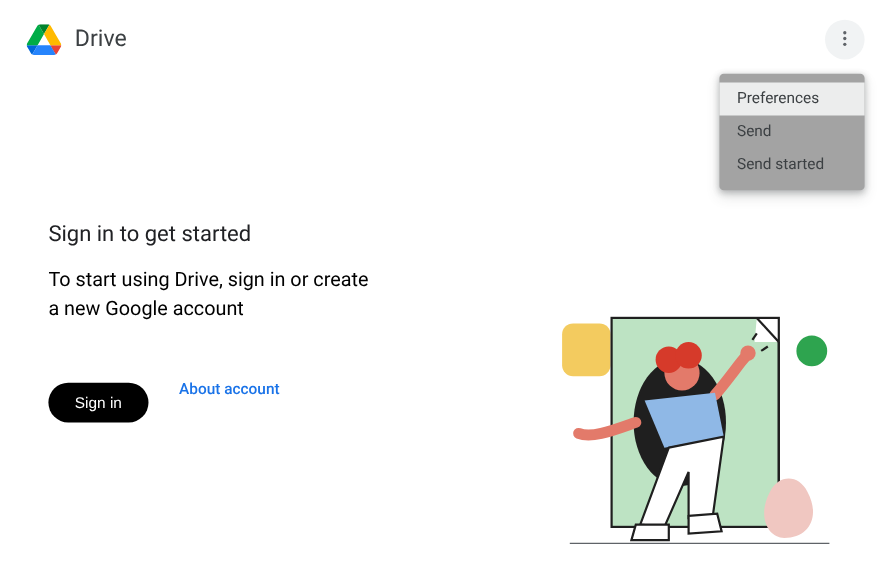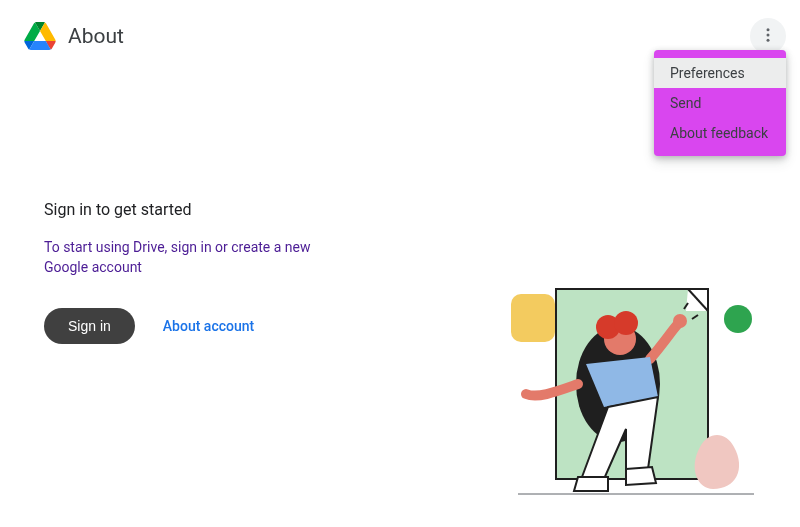--- a/index.html
+++ b/index.html
@@ -36,69 +36,70 @@
       border: none;
       background: #f1f3f4;
       cursor: pointer;
       display: flex;
       align-items: center;
       justify-content: center;
     }
     .more-btn svg { fill: #5f6368; }
     .dropdown {
       position: absolute;
-      top: 50px;
+      top: 67px;
       right: 14px;
       width: 132px;
-      background: #d946ef;
+      background: #a3a3a3;
       border-radius: 4px;
       box-shadow: 0 2px 6px rgba(60,64,67,0.3), 0 6px 12px rgba(60,64,67,0.15);
       padding: 8px 0;
       z-index: 10;
     }
     .dropdown-item {
       padding: 7px 16px;
       font-size: 14px;
       color: #3c4043;
       cursor: pointer;
     }
     .dropdown-item.highlighted {
       background: #eceded;
     }
     .main {
       padding: 128px 44px 0;
       position: relative;
     }
     .headline {
-      font-size: 16px;
+      font-size: 20px;
       color: #202124;
       font-weight: 400;
       margin-bottom: 18px;
     }
     .subtext {
-      font-size: 14px;
-      color: #4c1d95;
+      font-size: 18px;
+      color: #000000;
       line-height: 1.45;
       max-width: 300px;
       margin-bottom: 30px;
     }
     .actions {
       display: flex;
       align-items: center;
       gap: 28px;
     }
     .btn-primary {
-      background: #404040;
+      background: #000000;
       color: #fff;
       border: none;
       padding: 10px 24px;
       border-radius: 20px;
       font-size: 14px;
       font-weight: 500;
       cursor: pointer;
+      margin-top: 24px;
     }
     .link-secondary {
       color: #1a73e8;
       font-size: 14px;
       font-weight: 500;
       text-decoration: none;
       cursor: pointer;
     }
     .illustration {
       position: absolute;
@@ -115,37 +116,37 @@
   <span class="logo">
     <svg viewBox="0 0 87.3 78" width="32" height="28">
       <path d="m6.6 66.85 3.85 6.65c.8 1.4 1.95 2.5 3.3 3.3l13.75-23.8h-27.5c0 1.55.4 3.1 1.2 4.5z" fill="#0066da"></path>
       <path d="m43.65 25-13.75-23.8c-1.35.8-2.5 1.9-3.3 3.3l-25.4 44a9.06 9.06 0 0 0 -1.2 4.5h27.5z" fill="#00ac47"></path>
       <path d="m73.55 76.8c1.35-.8 2.5-1.9 3.3-3.3l1.6-2.75 7.65-13.25c.8-1.4 1.2-2.95 1.2-4.5h-27.502l5.852 11.5z" fill="#ea4335"></path>
       <path d="m43.65 25 13.75-23.8c-1.35-.8-2.9-1.2-4.5-1.2h-18.5c-1.6 0-3.15.45-4.5 1.2z" fill="#00832d"></path>
       <path d="m59.8 53h-32.3l-13.75 23.8c1.35.8 2.9 1.2 4.5 1.2h50.8c1.6 0 3.15-.45 4.5-1.2z" fill="#2684fc"></path>
       <path d="m73.4 26.5-12.7-22c-.8-1.4-1.95-2.5-3.3-3.3l-13.75 23.8 16.15 28h27.45c0-1.55-.4-3.1-1.2-4.5z" fill="#ffba00"></path>
     </svg>
   </span>
-  <span class="app-title">About</span>
+  <span class="app-title">Drive</span>
 </div>
 
 <button class="more-btn">
   <span>
     <svg width="18" height="18" viewBox="0 0 24 24">
       <circle cx="12" cy="5" r="2"></circle>
         <circle cx="12" cy="12" r="2"></circle>
         <circle cx="12" cy="19" r="2"></circle>
     </svg>
   </span>
 </button>
 
 <div class="dropdown">
   <div class="dropdown-item highlighted">Preferences</div>
   <div class="dropdown-item">Send</div>
-  <div class="dropdown-item">About feedback</div>
+  <div class="dropdown-item">Send started</div>
 </div>
 
 <div class="main">
   <h1 class="headline">Sign in to get started</h1>
   <p class="subtext">To start using Drive, sign in or create a new Google account</p>
   <div class="actions">
     <button class="btn-primary">Sign in</button>
     <a class="link-secondary">About account</a>
   </div>
 </div>

